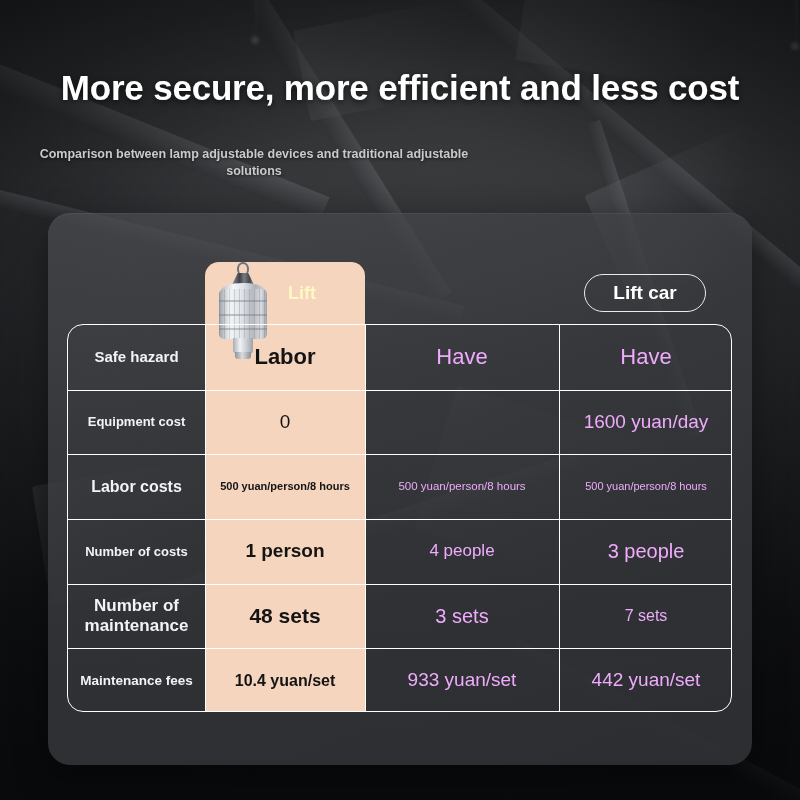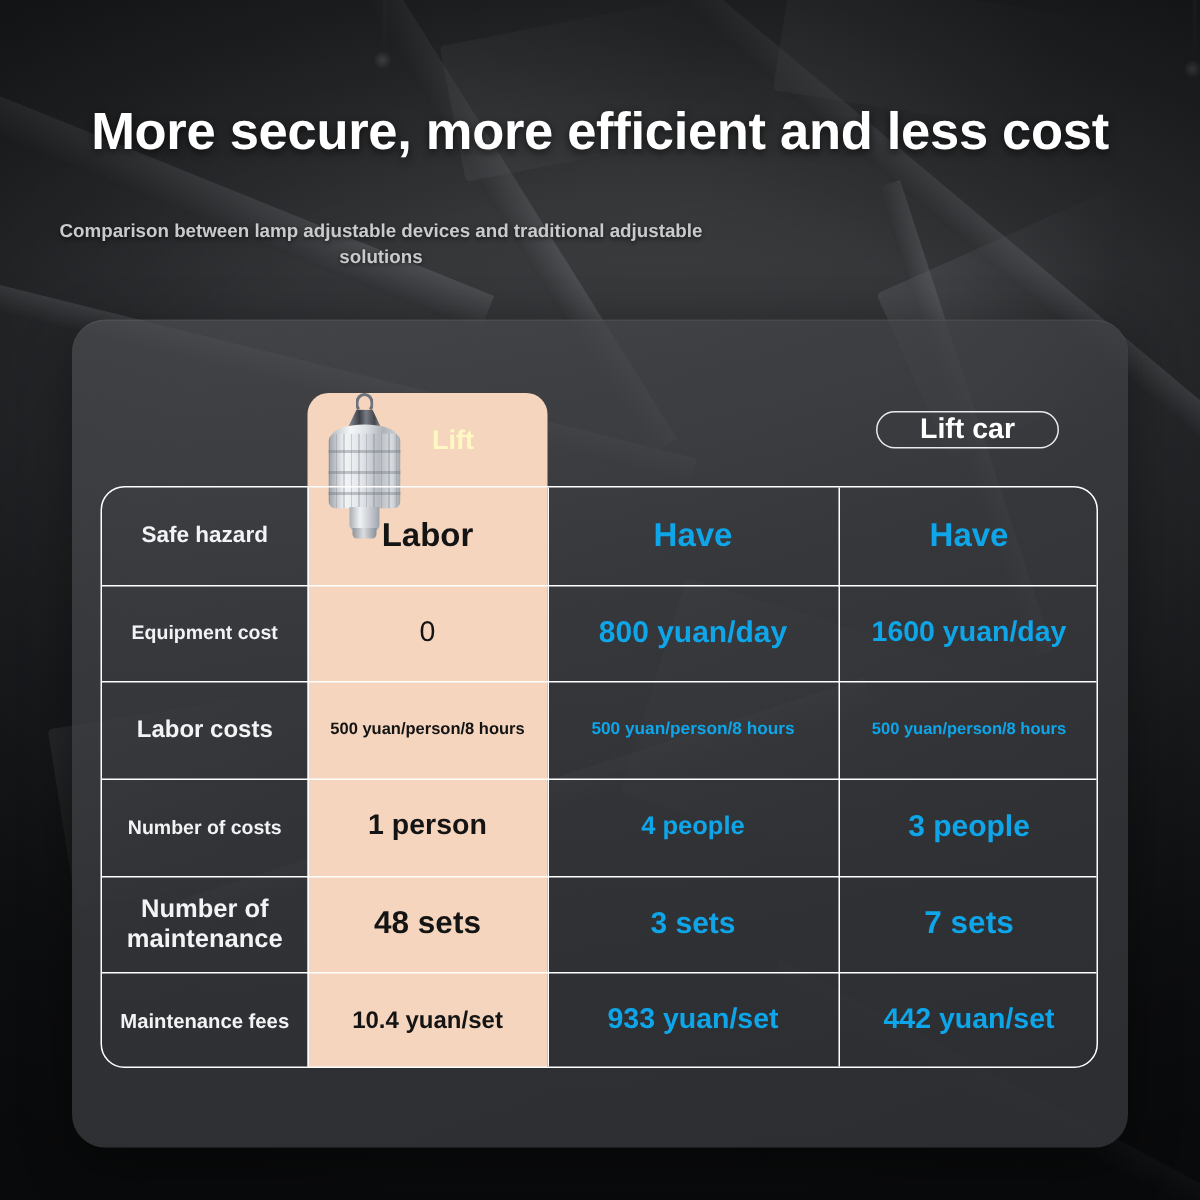--- a/index.html
+++ b/index.html
@@ -102,21 +102,21 @@
     border-radius: 999px;
     color: #ffffff;
     display: flex; align-items: center; justify-content: center;
     background: transparent;
   }
   .hdr-scaffold {
     left: 404px; width: 124px; height: 36px; top: 275px;
     font-size: 15px; font-weight: bold;
   }
   .hdr-liftcar {
-    left: 584px; width: 122px; height: 25px; top: 274px;
+    left: 584px; width: 122px; height: 38px; top: 274px;
     font-size: 19px; font-weight: bold;
   }
 
   
   .peach-col {
     position: absolute;
     left: 205px; top: 262px;
     width: 160px; height: 450px;
     background: #f5d5be;
     border-radius: 14px 14px 0 0;
@@ -198,21 +198,21 @@
   }
 
   .cell {
     position: absolute;
     display: flex; align-items: center; justify-content: center;
     text-align: center;
     padding: 0 6px;
     line-height: 1.2;
   }
   .c-label { color: #f2f3f4; font-weight: bold; }
-  .c-dark  { color: #0ea5e9; font-weight: bold; }
+  .c-dark  { color: #f0abfc; font-weight: normal; }
   .c-peach { color: #141414; font-weight: bold; }
 </style>
 </head>
 <body>
 
 <div id="stage">
 
   <div class="bg-base"></div>
   <div class="bg-beams">
     <div class="beam" style="left:-60px; top:40px;  width:420px; height:26px; transform:rotate(22deg);"></div>
@@ -269,37 +269,36 @@
     <div class="hline" style="top:258.7px;"></div>
     <div class="hline" style="top:323.3px;"></div>
 
     <div class="cell c-label" style="left:0;     top:0;     width:137px; height:64.7px; font-size:15px;">Safe hazard</div>
     <div class="cell c-peach" style="left:137px; top:0;     width:160px; height:64.7px; font-size:22px;">Labor</div>
     <div class="cell c-dark" style="left:297px; top:0;     width:194px; height:64.7px; font-size:22px;">Have</div>
     <div class="cell c-dark" style="left:491px; top:0;     width:174px; height:64.7px; font-size:22px;">Have</div>
 
     <div class="cell c-label" style="left:0;     top:64.7px; width:137px; height:64.7px; font-size:13px;">Equipment cost</div>
     <div class="cell c-peach" style="left:137px; top:64.7px; width:160px; height:64.7px; font-size:19px; font-weight:normal;">0</div>
-    <div class="cell c-dark" style="left:297px; top:64.7px; width:194px; height:64.7px; font-size:20px;">800 yuan/day</div>
     <div class="cell c-dark" style="left:491px; top:64.7px; width:174px; height:64.7px; font-size:19px;">1600 yuan/day</div>
 
     <div class="cell c-label" style="left:0;     top:129.3px; width:137px; height:64.7px; font-size:16px;">Labor costs</div>
     <div class="cell c-peach" style="left:137px; top:129.3px; width:160px; height:64.7px; font-size:11px;">500 yuan/person/8 hours</div>
     <div class="cell c-dark" style="left:297px; top:129.3px; width:194px; height:64.7px; font-size:11.5px;">500 yuan/person/8 hours</div>
     <div class="cell c-dark" style="left:491px; top:129.3px; width:174px; height:64.7px; font-size:11px;">500 yuan/person/8 hours</div>
 
     <div class="cell c-label" style="left:0;     top:194.0px; width:137px; height:64.7px; font-size:13px;">Number of costs</div>
     <div class="cell c-peach" style="left:137px; top:194.0px; width:160px; height:64.7px; font-size:19px;">1 person</div>
     <div class="cell c-dark" style="left:297px; top:194.0px; width:194px; height:64.7px; font-size:17px;">4 people</div>
     <div class="cell c-dark" style="left:491px; top:194.0px; width:174px; height:64.7px; font-size:20px;">3 people</div>
 
     <div class="cell c-label" style="left:0;     top:258.7px; width:137px; height:64.7px; font-size:17px;">Number of maintenance</div>
     <div class="cell c-peach" style="left:137px; top:258.7px; width:160px; height:64.7px; font-size:21px;">48 sets</div>
     <div class="cell c-dark" style="left:297px; top:258.7px; width:194px; height:64.7px; font-size:20px;">3 sets</div>
-    <div class="cell c-dark" style="left:491px; top:258.7px; width:174px; height:64.7px; font-size:21px;">7 sets</div>
+    <div class="cell c-dark" style="left:491px; top:258.7px; width:174px; height:64.7px; font-size:16px;">7 sets</div>
 
     <div class="cell c-label" style="left:0;     top:323.3px; width:137px; height:64.7px; font-size:13.5px;">Maintenance fees</div>
     <div class="cell c-peach" style="left:137px; top:323.3px; width:160px; height:64.7px; font-size:16px;">10.4 yuan/set</div>
     <div class="cell c-dark" style="left:297px; top:323.3px; width:194px; height:64.7px; font-size:19px;">933 yuan/set</div>
     <div class="cell c-dark" style="left:491px; top:323.3px; width:174px; height:64.7px; font-size:19px;">442 yuan/set</div>
   </div>
 
 </div>
 
 </body></html>

